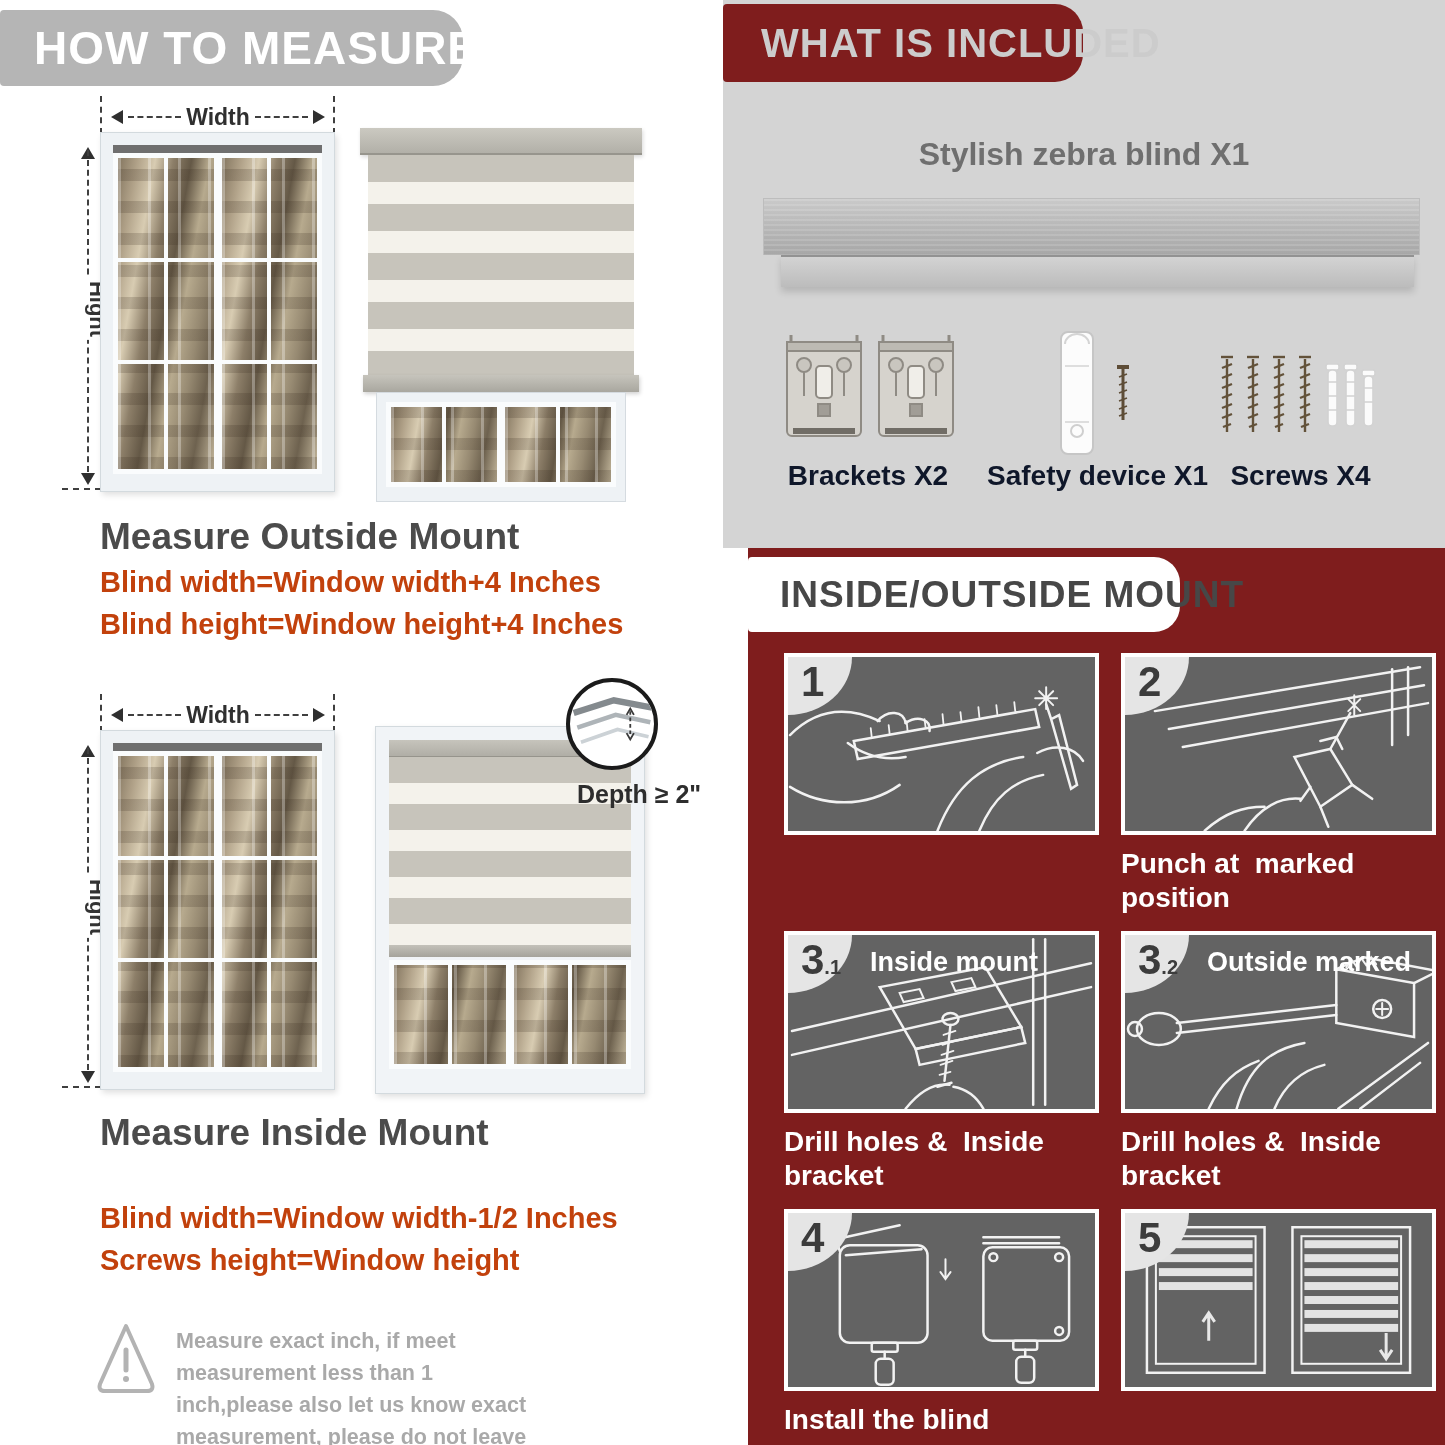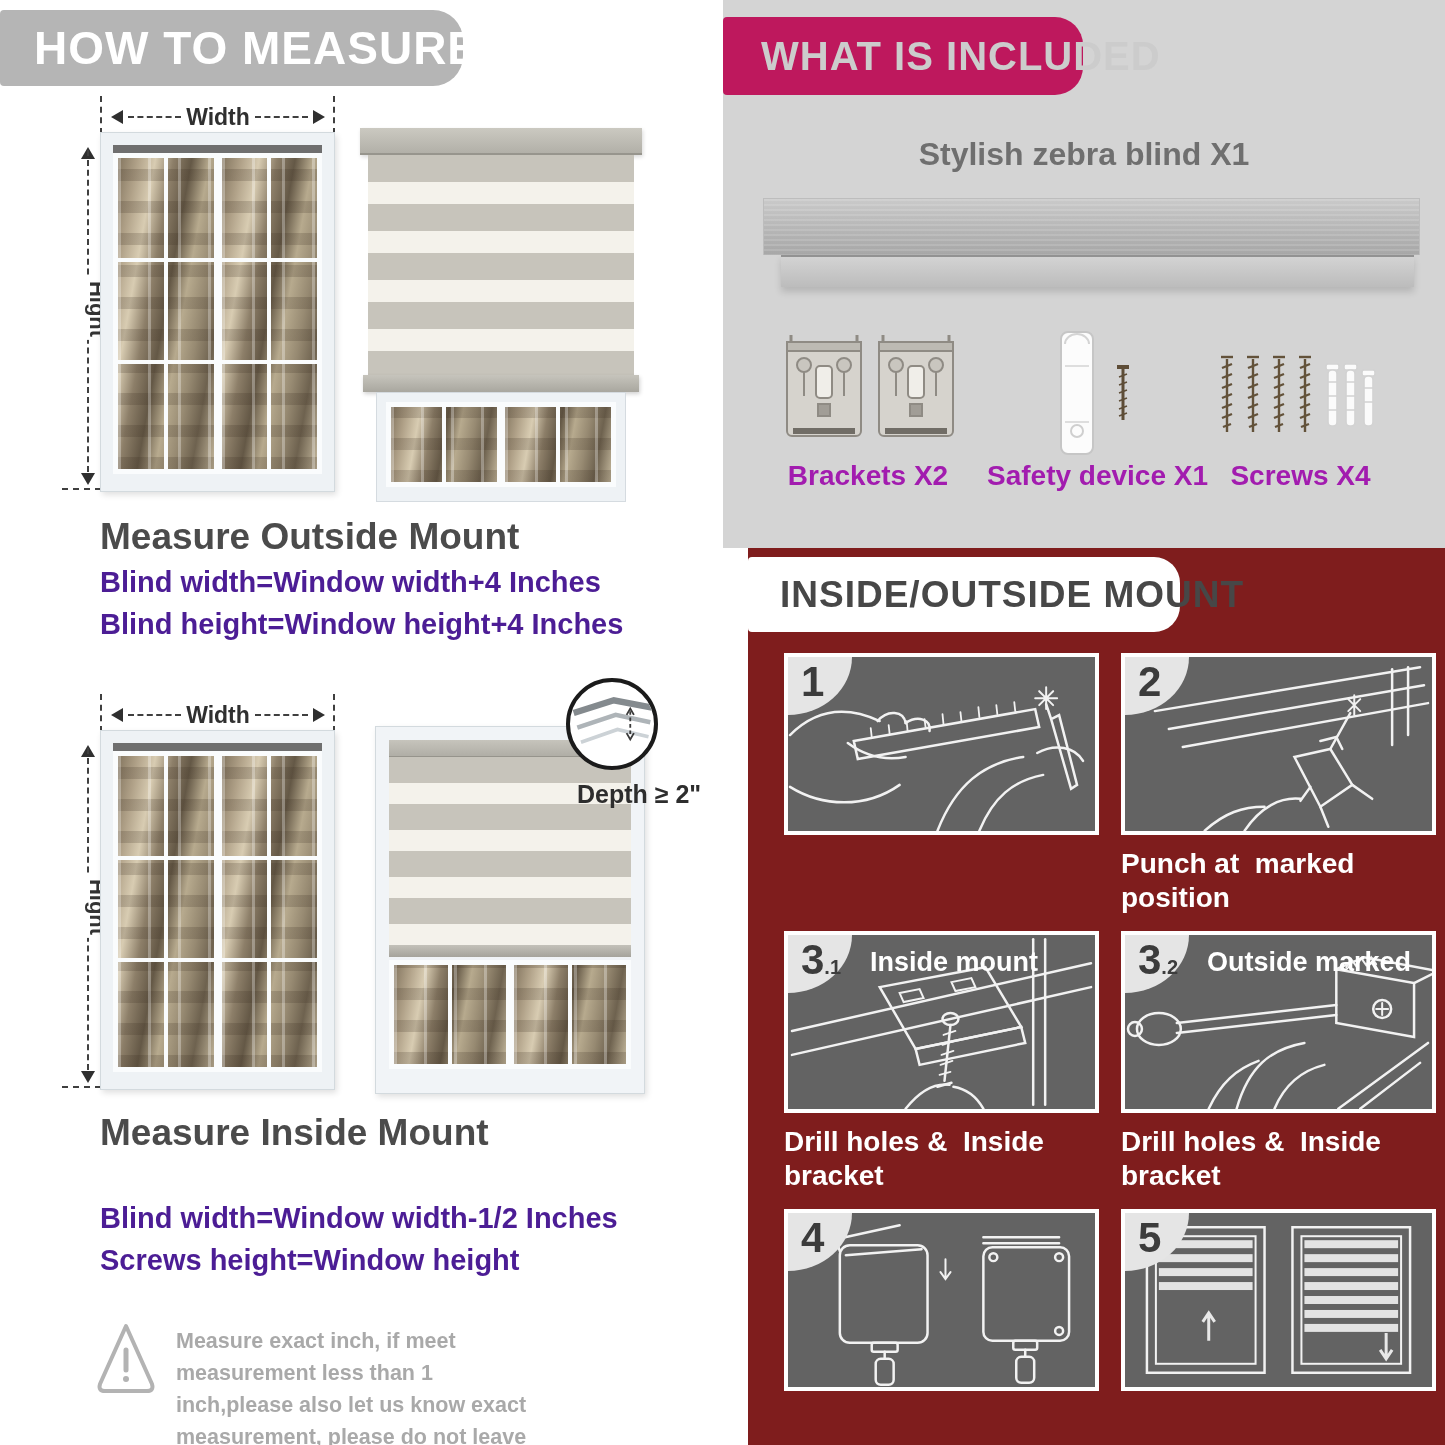--- a/index.html
+++ b/index.html
@@ -4,28 +4,28 @@
 <style>
   html,body{margin:0;padding:0;}
   body{font-family:"Liberation Sans",sans-serif;background:#fff;}
   .canvas{position:relative;width:1445px;height:1445px;overflow:hidden;background:#fff;}
   .abs{position:absolute;}
 
   
   .pill{position:absolute;font-weight:bold;letter-spacing:1px;white-space:nowrap;}
   .pill-how{left:0;top:10px;width:463px;height:76px;background:#b5b5b5;color:#ffffff;
     border-radius:4px 30px 30px 4px;font-size:46px;line-height:76px;padding-left:34px;box-sizing:border-box;}
-  .pill-included{left:0;top:17px;width:360px;height:78px;background:#be185d;color:#cccccc;
+  .pill-included{left:0;top:4px;width:360px;height:78px;background:#7f1d1d;color:#cccccc;
     border-radius:4px 28px 28px 4px;font-size:40px;line-height:78px;padding-left:38px;box-sizing:border-box;}
   .pill-mount{left:0;top:9px;width:432px;height:75px;background:#ffffff;color:#474747;
     border-radius:4px 26px 26px 4px;font-size:37px;line-height:75px;padding-left:32px;box-sizing:border-box;}
 
   
   .h-title{position:absolute;left:100px;color:#4b4b4b;font-weight:bold;font-size:37px;white-space:nowrap;}
-  .h-line{position:absolute;left:100px;color:#4c1d95;font-weight:bold;font-size:29px;white-space:nowrap;}
+  .h-line{position:absolute;left:100px;color:#c2410c;font-weight:bold;font-size:29px;white-space:nowrap;}
   .warn-text{position:absolute;left:176px;top:1325px;width:362px;color:#a9a9a9;font-weight:bold;
     font-size:21.5px;line-height:32px;}
 
   
   .h-arrow{position:absolute;height:22px;display:flex;align-items:center;color:#2f2f2f;
     font-weight:bold;font-size:23px;}
   .h-arrow .dash{flex:1;border-top:2px dashed #3f3f3f;margin:0 5px;}
   .tri-l{width:0;height:0;border:7px solid transparent;border-right:12px solid #2f2f2f;}
   .tri-r{width:0;height:0;border:7px solid transparent;border-left:12px solid #2f2f2f;}
   .tickv{position:absolute;width:0;height:38px;border-left:2px dashed #3f3f3f;}
@@ -81,21 +81,21 @@
   .right-bottom{position:absolute;left:748px;top:548px;width:722px;height:897px;background:#7f1d1d;}
   .product-label{position:absolute;left:0;top:136px;width:100%;text-align:center;color:#6f6f6f;
     font-weight:bold;font-size:32px;}
   .headrail{position:absolute;left:40px;top:198px;width:657px;}
   .rail-top{height:56px;background:
     repeating-linear-gradient(180deg, rgba(255,255,255,0.13) 0 2px, rgba(255,255,255,0) 2px 5px),
     linear-gradient(180deg,#cacaca 0%,#b9b9b9 45%,#a7a7a7 100%);
     border:1px solid #bdbdbd;border-bottom:none;}
   .rail-bottom{margin-left:18px;width:calc(100% - 24px);height:30px;border-top:2px solid #929292;
     background:linear-gradient(180deg,#d3d3d3,#bcbcbc);box-shadow:0 5px 7px rgba(0,0,0,0.14);}
-  .item-label{position:absolute;top:460px;color:#a21caf;font-weight:bold;font-size:28px;text-align:center;}
+  .item-label{position:absolute;top:460px;color:#0f172a;font-weight:bold;font-size:28px;text-align:center;}
 
   
   .steps-grid{position:absolute;left:36px;top:105px;width:652px;display:grid;
     grid-template-columns:1fr 1fr;column-gap:22px;row-gap:16px;}
   .step{display:flex;flex-direction:column;}
   .panel{position:relative;height:182px;border:4px solid #ffffff;background:#636363;
     box-sizing:border-box;overflow:hidden;}
   .panel svg.art{position:absolute;left:0;top:0;width:100%;height:100%;}
   .badge{position:absolute;left:0;top:0;width:64px;height:58px;background:#e5e5e5;
     border-radius:0 0 100% 0;color:#3c3c3c;font-weight:bold;font-size:42px;line-height:50px;
@@ -437,20 +437,21 @@
             <path d="M196,24 L272,24 M196,30 L272,30"></path>
             <rect x="196" y="34" width="86" height="94" rx="9"></rect>
             <circle cx="206" cy="44" r="4"></circle>
               <circle cx="272" cy="44" r="4"></circle>
               <circle cx="272" cy="118" r="4"></circle>
             <rect x="226" y="128" width="24" height="9" rx="2"></rect>
             <path d="M238,137 L238,144"></path>
               <rect x="229" y="144" width="18" height="26" rx="5"></rect>
           </svg>
         </div>
+        <div class="caption">Install the blind</div>
       </div>
 
       <div class="step">
         <div class="panel">
           <div class="badge"><span>5</span></div>
           <svg class="art" viewBox="0 0 308 174" fill="none" stroke="#f2f2f2" stroke-width="2.5">
             <rect x="22" y="14" width="118" height="146"></rect>
               <rect x="31" y="23" width="100" height="128" stroke-width="2"></rect>
             <g fill="#e3e3e3" stroke="none">
               <rect x="34" y="27" width="94" height="8"></rect>

